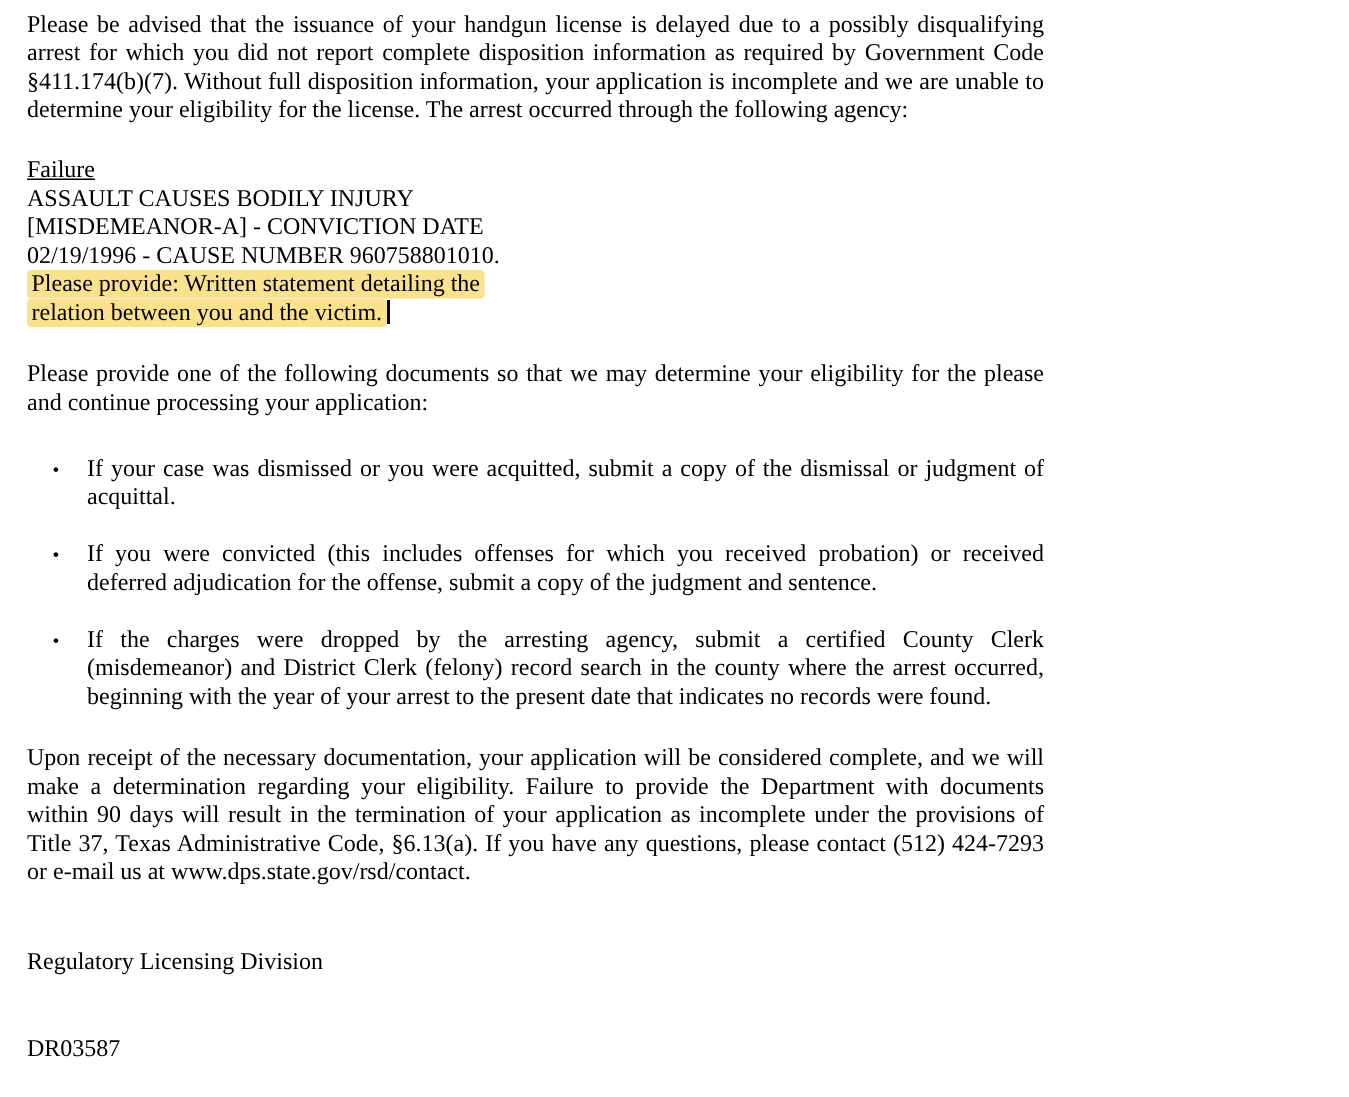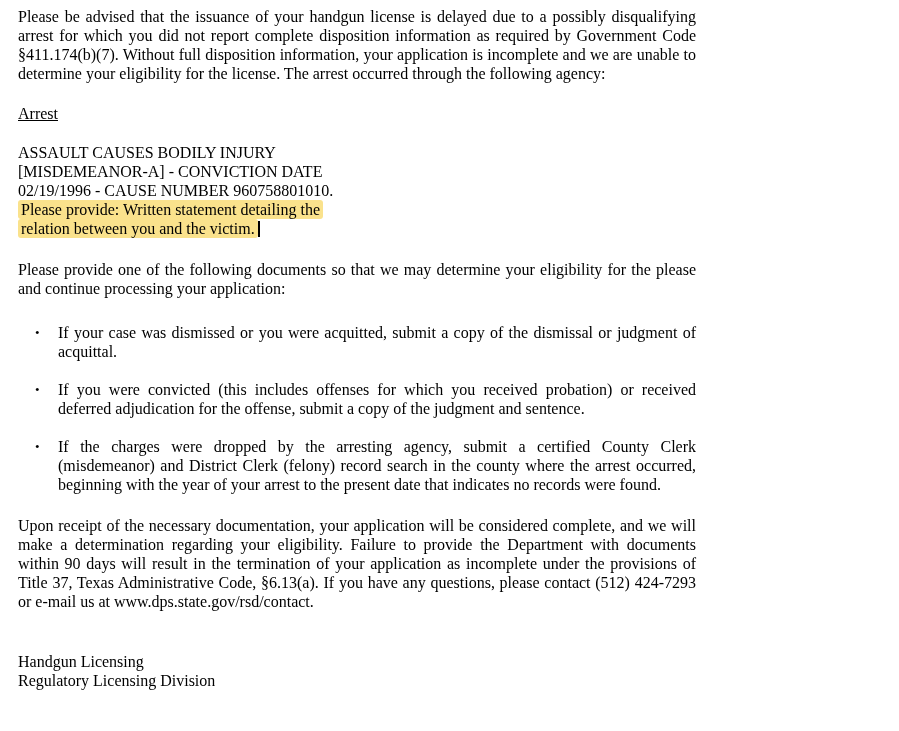--- a/index.html
+++ b/index.html
@@ -29,21 +29,21 @@
     align-items: flex-start;
     margin-bottom: 22px;
   }
   .col { flex: none; }
   .col-date   { width: 105px; }
   .col-agency { width: 390px; }
   .col-charge { width: 320px; }
   .col-header {
     text-decoration: underline;
   }
-  .charge-cell { text-align: left; margin-top: 20px; }
+  .charge-cell { text-align: left; }
   mark.hl {
     background: #FAE28C;
     color: #000;
     padding: 1px 3px;
     border-radius: 3px;
     -webkit-box-decoration-break: clone;
     box-decoration-break: clone;
   }
   .caret {
     display: inline-block;
@@ -81,21 +81,21 @@
 </style>
 </head>
 <body>
 
 <div class="page">
 
   <p class="para intro">Please be advised that the issuance of your handgun license is delayed due to a possibly disqualifying arrest for which you did not report complete disposition information as required by Government Code §411.174(b)(7). Without full disposition information, your application is incomplete and we are unable to determine your eligibility for the license. The arrest occurred through the following agency:</p>
 
   <div class="arrest-table">
     <div class="col col-charge">
-      <div class="col-header">Arrest</div>
+      <div class="col-header">Failure</div>
       <div class="cell charge-cell"><span>ASSAULT CAUSES BODILY INJURY [MISDEMEANOR-A] - CONVICTION DATE 02/19/1996 - CAUSE NUMBER 960758801010. </span><mark class="hl">Please provide: Written statement detailing the relation between you and the victim.</mark><span class="caret"></span></div>
     </div>
   </div>
 
   <p class="para request">Please provide one of the following documents so that we may determine your eligibility for the please and continue processing your application:</p>
 
   <ul class="bullets">
     <li>
       <span class="marker">•</span><span>If your case was dismissed or you were acquitted, submit a copy of the dismissal or judgment of acquittal.</span>
     </li>
@@ -103,19 +103,18 @@
       <span class="marker">•</span><span>If you were convicted (this includes offenses for which you received probation) or received deferred adjudication for the offense, submit a copy of the judgment and sentence.</span>
     </li>
     <li>
       <span class="marker">•</span><span>If the charges were dropped by the arresting agency, submit a certified County Clerk (misdemeanor) and District Clerk (felony) record search in the county where the arrest occurred, beginning with the year of your arrest to the present date that indicates no records were found.</span>
     </li>
   </ul>
 
   <p class="para closing">Upon receipt of the necessary documentation, your application will be considered complete, and we will make a determination regarding your eligibility. Failure to provide the Department with documents within 90 days will result in the termination of your application as incomplete under the provisions of Title 37, Texas Administrative Code, §6.13(a). If you have any questions, please contact (512) 424-7293 or e-mail us at www.dps.state.gov/rsd/contact.</p>
 
   <div class="signature">
-    <div>Handgun Licensing</div>
     <div>Regulatory Licensing Division</div>
   </div>
 
   <div class="ref">DR03587</div>
 
 </div>
 
 </body></html>

